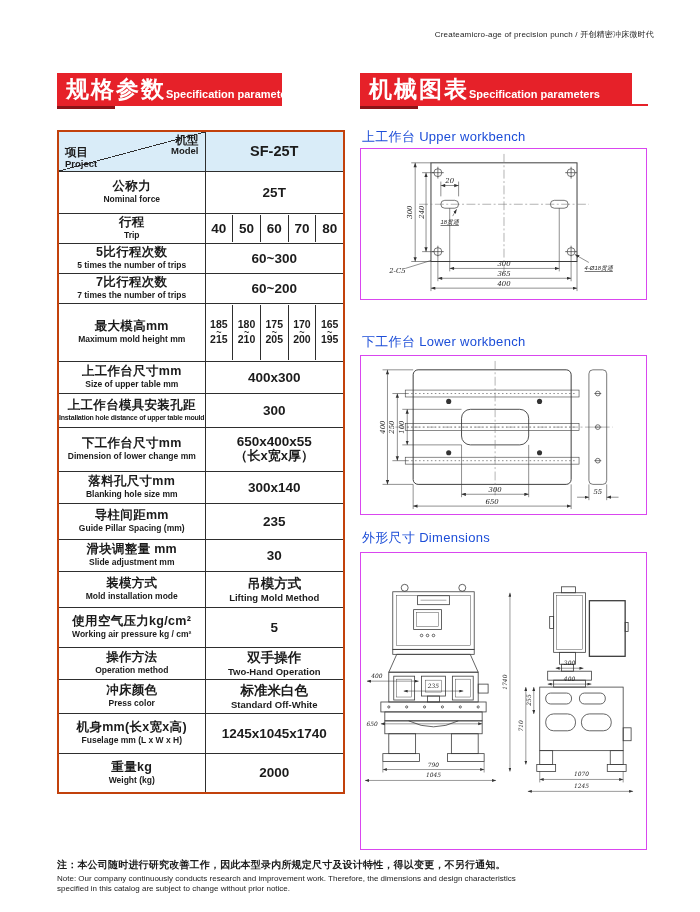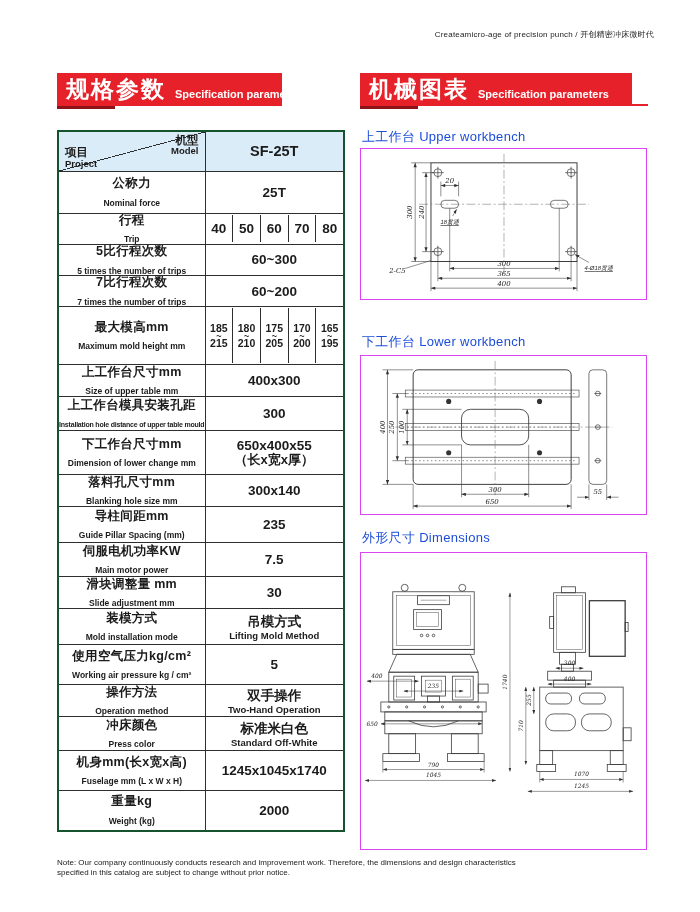--- a/index.html
+++ b/index.html
@@ -3,32 +3,32 @@
 <meta charset="utf-8">
 <style>
   *{margin:0;padding:0;box-sizing:border-box}
   html,body{width:700px;height:912px}
   body{background:#fff;font-family:"Liberation Sans",sans-serif;color:#1b1b1b;position:relative;overflow:hidden}
 
   .tagline{position:absolute;top:29px;right:46px;font-size:8px;color:#222;letter-spacing:.2px}
 
   .redbar{position:absolute;top:73px;height:33px;background:#e62129;color:#fff;display:flex;align-items:center;padding:0 9px;white-space:nowrap}
   .redbar .cn{font-size:23px;font-weight:bold;letter-spacing:2px}
-  .redbar .en{font-size:11px;font-weight:bold;margin-left:9px;position:relative;top:4px}
+  .redbar .en{font-size:11px;font-weight:bold;margin-left:0;position:relative;top:4px}
   .left-bar{left:57px;width:225px}
   .right-bar{left:360px;width:272px}
   .bar-shadow{position:absolute;top:106px;width:58px;height:3px;background:#8c1317}
   .bs-l{left:57px}.bs-r{left:360px}
   .redline{position:absolute;left:632px;top:104px;width:16px;height:2px;background:#e62129}
 
-  table.spec{position:absolute;left:57px;top:130px;width:288px;border-collapse:collapse;table-layout:fixed;border:2px solid #14532d}
+  table.spec{position:absolute;left:57px;top:130px;width:288px;border-collapse:collapse;table-layout:fixed;border:2px solid #c2410c}
   .spec td{border:1.3px solid #2e2e2e;padding:0;text-align:center;vertical-align:middle}
   .spec col.c1{width:147px}
   .lbl .cn{font-size:12.5px;font-weight:bold;letter-spacing:.3px;line-height:1.1}
-  .lbl .en{font-size:8.5px;font-weight:bold;margin-top:8px;line-height:1}
+  .lbl .en{font-size:8.5px;font-weight:bold;margin-top:1px;line-height:1}
   .lbl .en.tiny{font-size:7px;letter-spacing:-.2px}
   td.val{font-size:13.5px;font-weight:bold}
   .val .v2{font-size:9.5px;line-height:1.1}
   .val .v2.big{font-size:13px}
   .cells{display:flex;align-items:stretch}
   .cell{flex:1;display:flex;flex-direction:column;align-items:center;justify-content:center;font-size:13.5px;font-weight:bold}
   .cell+.cell{border-left:1.3px solid #2e2e2e}
   .r-trip .cells{height:27px}
   .r-mold .cells{height:55px}
   .stack span{display:block;line-height:1;font-size:10.5px}
@@ -212,27 +212,20 @@
   </tr>
 
   <tr class="h36">
     <td class="lbl">
       <div class="cn">导柱间距mm</div>
       <div class="en">Guide Pillar Spacing (mm)</div>
     </td>
     <td class="val">235</td>
   </tr>
 
-  <tr class="h34">
-    <td class="lbl">
-      <div class="cn">伺服电机功率KW</div>
-      <div class="en">Main motor power</div>
-    </td>
-    <td class="val">7.5</td>
-  </tr>
 
   <tr class="h32">
     <td class="lbl">
       <div class="cn">滑块调整量 mm</div>
       <div class="en">Slide adjustment mm</div>
     </td>
     <td class="val">30</td>
   </tr>
 
   <tr class="h36">
@@ -549,14 +542,15 @@
       <text class="dims" x="40" y="93" text-anchor="middle">400</text>
       <text class="dims" transform="translate(1,112) rotate(-90)" text-anchor="middle">255</text>
       <text class="dims" transform="translate(-7,138) rotate(-90)" text-anchor="middle">710</text>
       <text class="dims" x="52" y="189" text-anchor="middle">1070</text>
       <text class="dims" x="52" y="201" text-anchor="middle">1245</text>
     </g>
   </svg>
 </div>
 
 <div class="note">
+  <div class="cn">注：本公司随时进行研究改善工作，因此本型录内所规定尺寸及设计特性，得以变更，不另行通知。</div>
   <div class="en">Note: Our company continuously conducts research and improvement work. Therefore, the dimensions and design characteristics specified in this catalog are subject to change without prior notice.</div>
 </div>
 
 </body></html>

